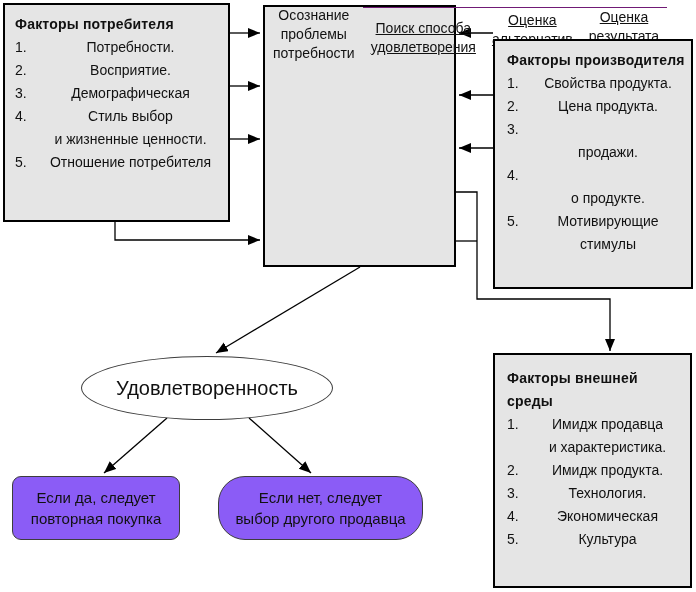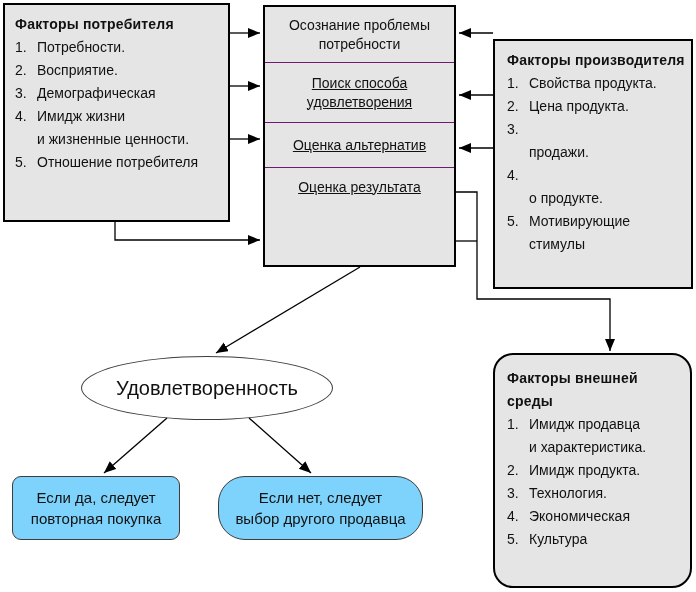--- a/index.html
+++ b/index.html
@@ -43,45 +43,45 @@
     display: flex;
     align-items: baseline;
   }
   .fline .num {
     flex: 0 0 22px;
     width: 22px;
   }
   .fline .txt {
     flex: 1 1 auto;
     white-space: nowrap;
+    text-align: center;
   }
   #consumer-box {
     left: 3px; top: 3px;
     width: 227px; height: 219px;
     padding: 8px 4px 0 10px;
   }
   #producer-box {
     left: 493px; top: 3px;
     width: 200px; height: 250px;
     padding: 8px 4px 0 12px;
     margin-top: 36px;
   }
   #environment-box {
     left: 493px; top: 353px;
     width: 199px; height: 235px;
     padding: 12px 4px 0 12px;
-    border-radius: 20px;
   }
   
   #stages-box {
     left: 263px; top: 5px;
     width: 193px; height: 262px;
     padding: 0;
     display: flex;
-    flex-direction: column;
+    flex-direction: row;
   }
   .stage {
     display: flex;
     align-items: center;
     justify-content: center;
     text-align: center;
     line-height: 19px;
     padding: 0 8px;
     box-sizing: border-box;
   }
@@ -107,21 +107,21 @@
     align-items: center;
     justify-content: center;
     font-size: 20px;
   }
   
   .outcome {
     position: absolute;
     box-sizing: border-box;
     border: 1px solid #3d3d3d;
     border-radius: 9px;
-    background: #7dd3fc;
+    background: #8b5cf6;
     display: flex;
     flex-direction: column;
     align-items: center;
     justify-content: center;
     text-align: center;
     font-size: 15px;
     line-height: 21px;
   }
   #outcome-yes {
     left: 12px; top: 476px;
@@ -171,21 +171,21 @@
     <div class="fline">
       <span class="num">2.</span>
       <span class="txt">Восприятие.</span>
     </div>
     <div class="fline">
       <span class="num">3.</span>
       <span class="txt">Демографическая</span>
     </div>
     <div class="fline">
       <span class="num">4.</span>
-      <span class="txt">Имидж жизни</span>
+      <span class="txt">Стиль выбор</span>
     </div>
     <div class="fline">
       <span class="num"></span>
       <span class="txt">и жизненные ценности.</span>
     </div>
     <div class="fline">
       <span class="num">5.</span>
       <span class="txt">Отношение потребителя</span>
     </div>
   </div>

